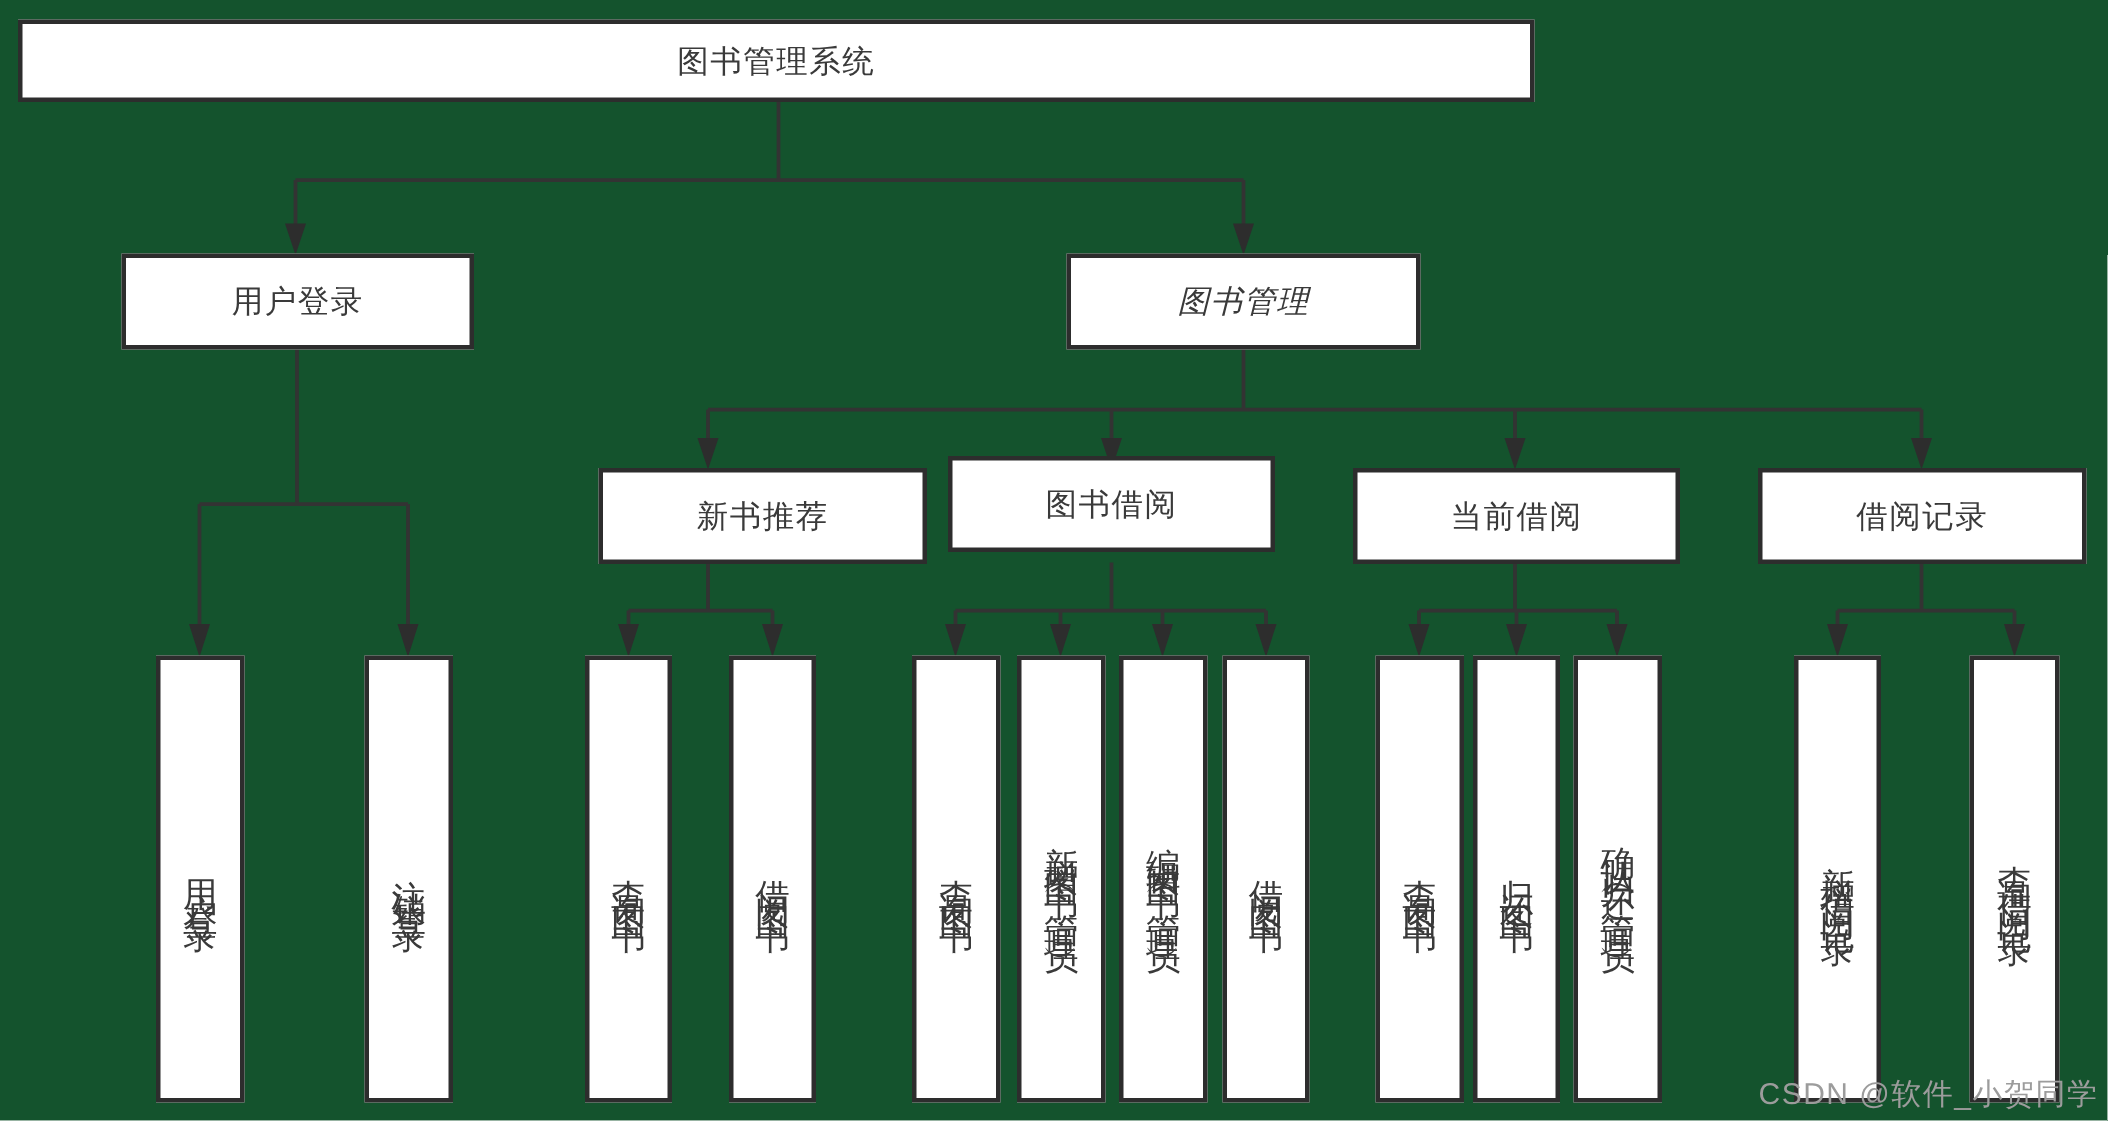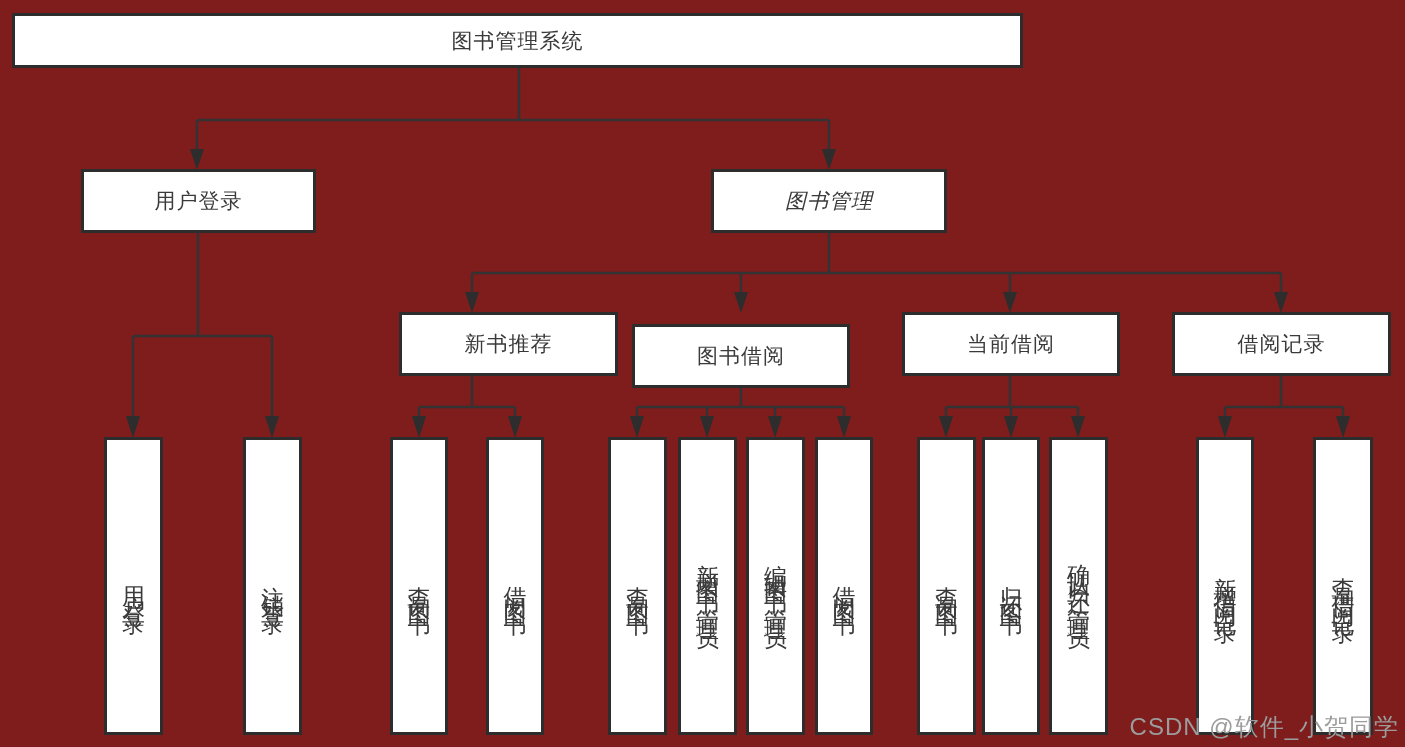--- a/index.html
+++ b/index.html
@@ -5,21 +5,21 @@
   html, body {
     margin: 0;
     padding: 0;
     background: #ffffff;
     font-family: "Liberation Sans", "DejaVu Sans", sans-serif;
   }
   .stage {
     position: relative;
     width: 1405px;
     height: 747px;
-    background: #7f1d1d;
+    background: #14532d;
     overflow: hidden;
   }
   .connectors {
     position: absolute;
     left: 0;
     top: 0;
     width: 1405px;
     height: 747px;
     z-index: 1;
   }
@@ -45,21 +45,21 @@
     writing-mode: vertical-rl;
     text-orientation: mixed;
     letter-spacing: 9px;
     line-height: 1;
     max-height: 286px;
   }
   .watermark {
     position: absolute;
     right: 6px;
     bottom: 4px;
-    font-size: 24px;
+    font-size: 20px;
     color: #9c9c9c;
     letter-spacing: 1px;
     z-index: 3;
     white-space: nowrap;
   }
 </style>
 </head>
 <body>
 
 <div class="stage">
@@ -118,21 +118,21 @@
   <div class="node h" style="left:81px; top:169px; width:235px; height:64px;">
     <span>用户登录</span>
   </div>
   <div class="node h" style="left:711px; top:169px; width:236px; height:64px;font-style:italic;">
     <span>图书管理</span>
   </div>
 
   <div class="node h" style="left:363px; top:312px; width:219px; height:64px;margin-left:36px;">
     <span>新书推荐</span>
   </div>
-  <div class="node h" style="left:632px; top:324px; width:218px; height:64px;">
+  <div class="node h" style="left:632px; top:304px; width:218px; height:64px;">
     <span>图书借阅</span>
   </div>
   <div class="node h" style="left:902px; top:312px; width:218px; height:64px;text-align:center;">
     <span>当前借阅</span>
   </div>
   <div class="node h" style="left:1172px; top:312px; width:219px; height:64px;">
     <span>借阅记录</span>
   </div>
 
   <div class="node v" style="left:104px; top:437px; width:59px; height:298px;">

